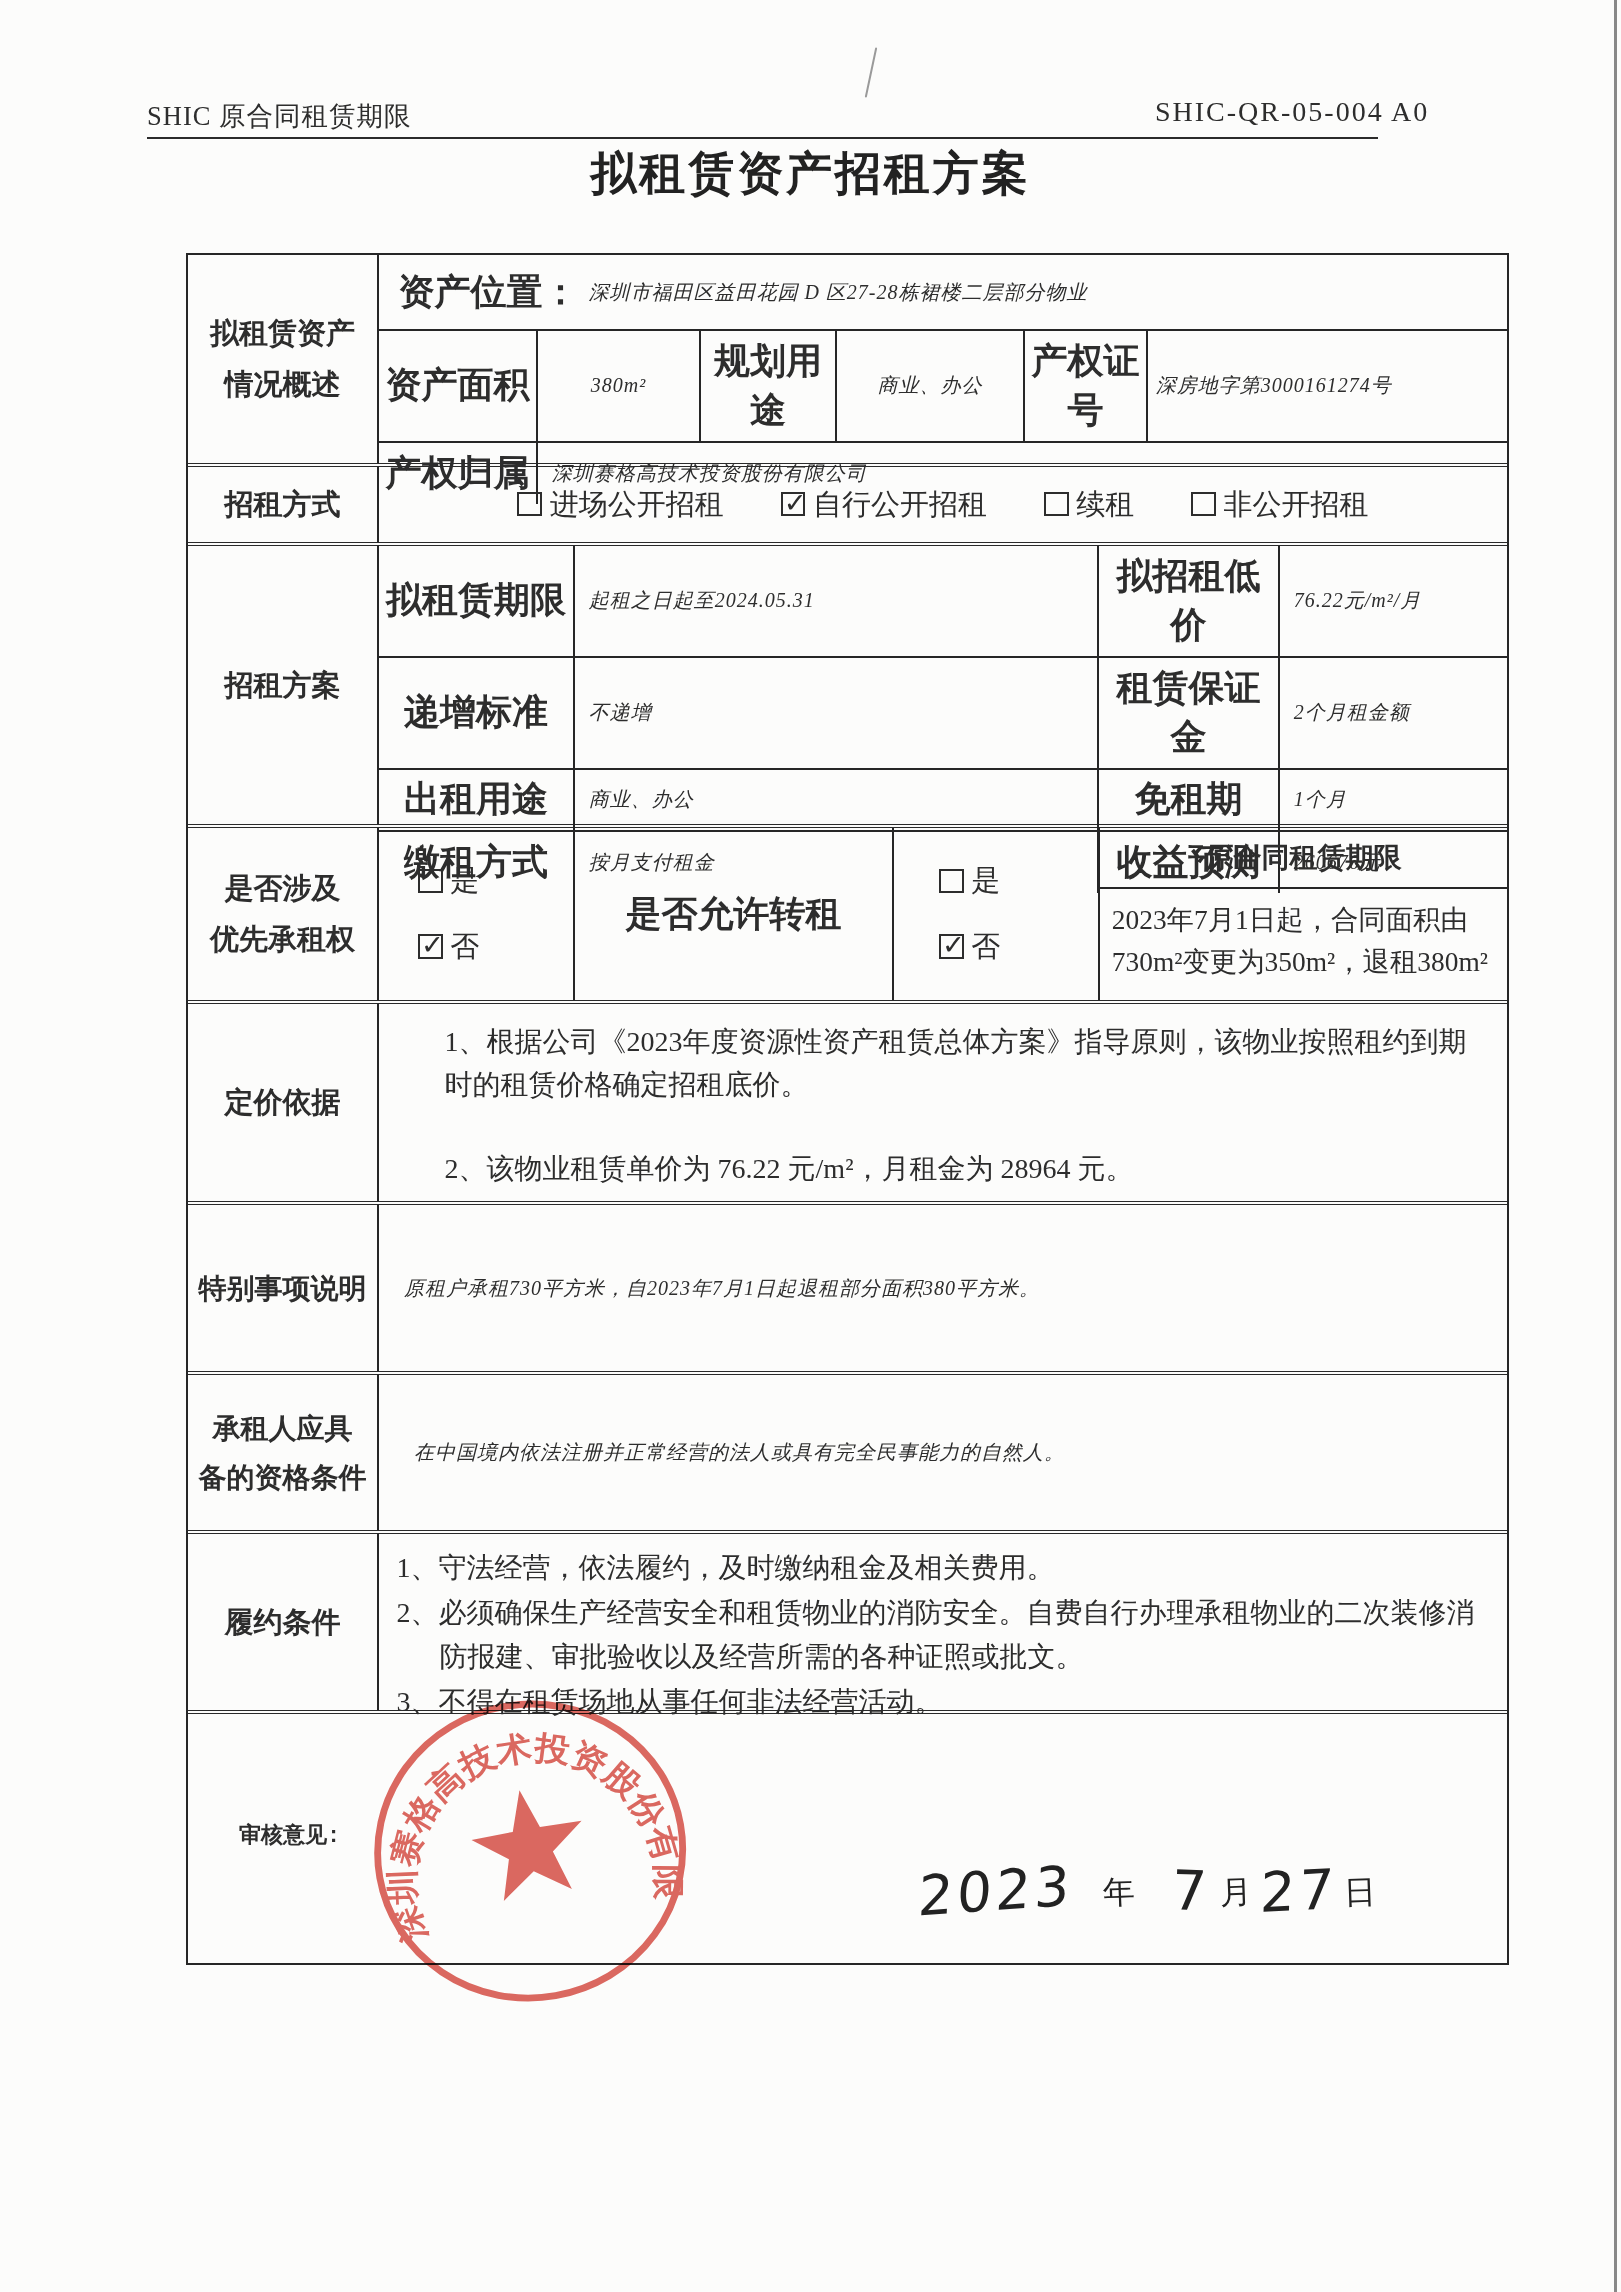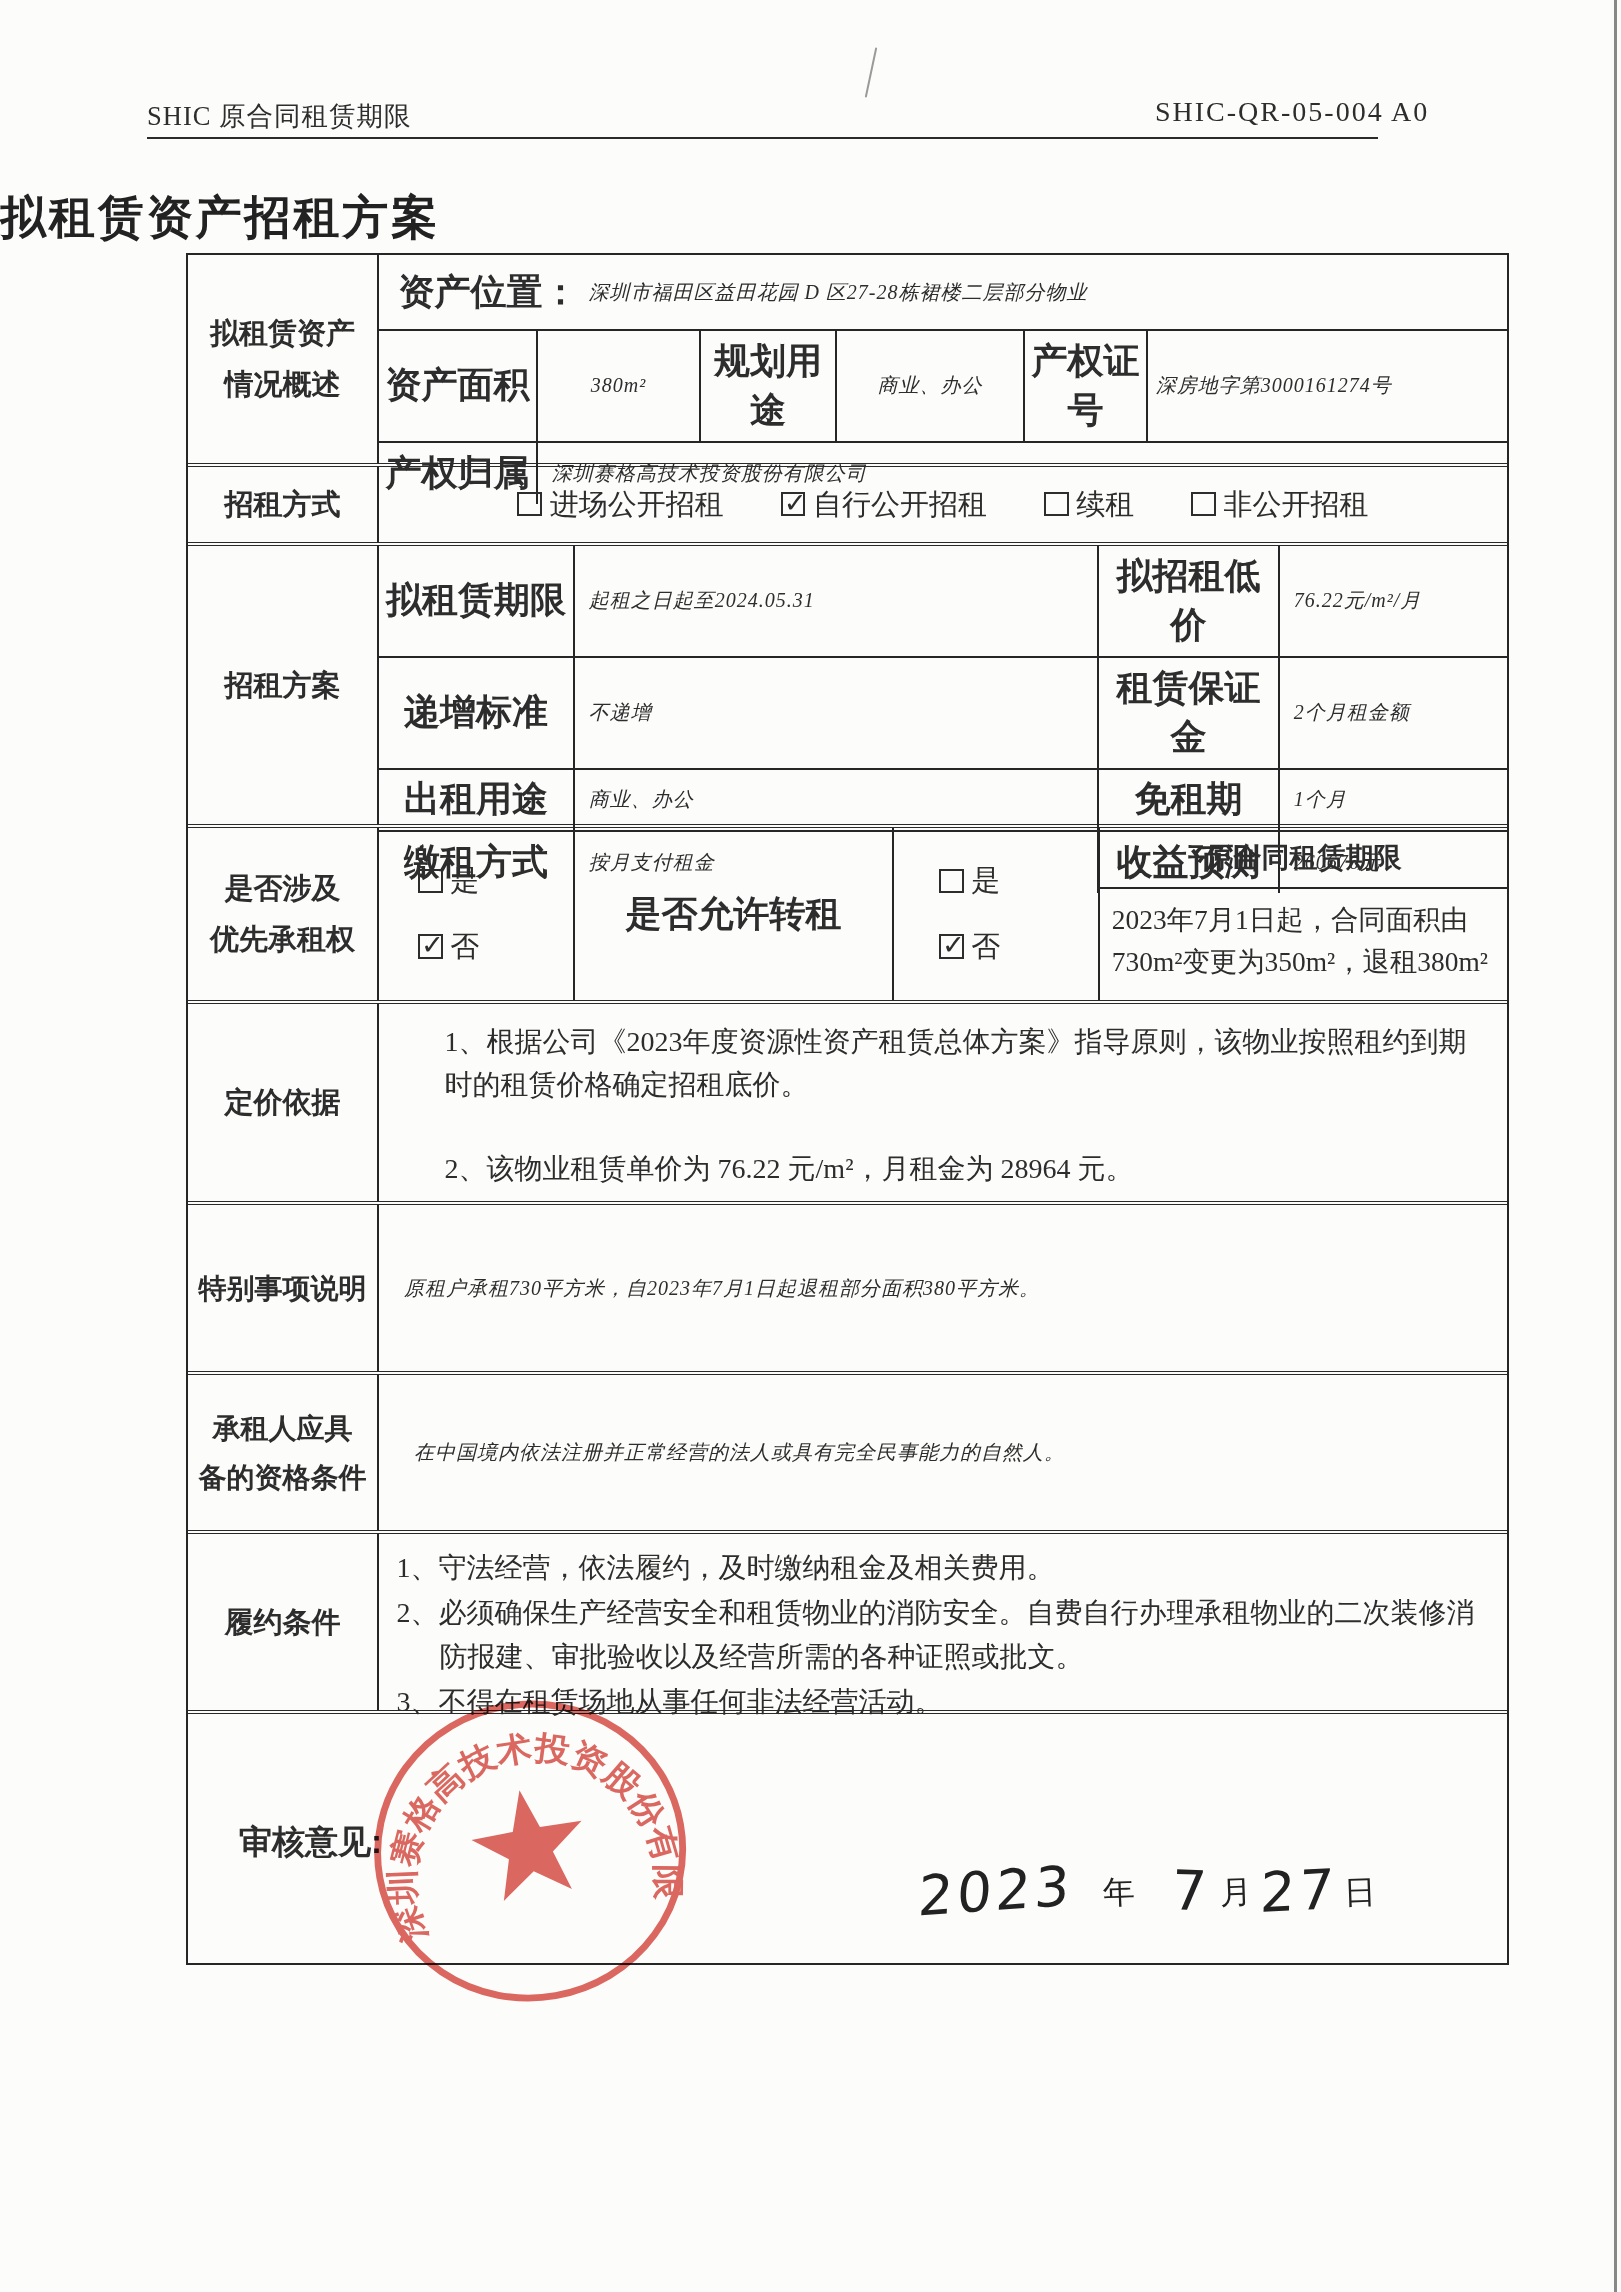--- a/index.html
+++ b/index.html
@@ -5,22 +5,22 @@
   html,body{margin:0;padding:0;background:#e8e8e6;}
   .page{position:relative;width:1621px;height:2293px;margin:0 auto;background:#fcfcfb;
         font-family:"Liberation Serif","DejaVu Serif",serif;color:#2d2d2d;overflow:hidden;}
   
   .edge-right{position:absolute;top:0;right:3.9px;width:2.9px;height:100%;background:#4a4a4a;opacity:.65;}
   .pen-mark{position:absolute;left:870px;top:47px;width:2px;height:51px;background:#9a9a9a;transform:rotate(12deg);border-radius:2px;}
   
   .hdr-left{position:absolute;left:147px;top:98px;font-size:26.5px;letter-spacing:1px;}
   .hdr-right{position:absolute;left:1155px;top:96px;font-size:28px;letter-spacing:2px;}
   .hdr-rule{position:absolute;left:147px;top:137px;width:1231px;height:2px;background:#2b2b2b;}
-  .doc-title{position:absolute;left:0;right:0;top:143px;text-align:left;font-size:46px;font-weight:bold;
-             font-family:"Liberation Sans","DejaVu Sans",sans-serif;letter-spacing:2.9px;color:#222;margin-top:44px;}
+  .doc-title{position:absolute;left:0;right:0;top:143px;text-align:center;font-size:46px;font-weight:bold;
+             font-family:"Liberation Sans","DejaVu Sans",sans-serif;letter-spacing:2.9px;color:#222;}
   
   .tbl{position:absolute;left:186px;top:253px;width:1323px;height:1712px;border:2.9px solid #262626;
        display:flex;flex-direction:column;box-sizing:border-box;}
   .tbl *{box-sizing:border-box;}
   .trow{display:flex;flex:0 0 auto;border-bottom:4.9px double #2a2a2a;min-height:0;}
   .trow.last{border-bottom:none;flex:1 1 auto;}
   .label-col{flex:0 0 191px;display:flex;flex-direction:column;align-items:center;justify-content:center;
              text-align:center;font-family:"Liberation Sans","DejaVu Sans",sans-serif;font-weight:bold;
              font-size:29px;line-height:1.75;border-right:2px solid #262626;padding:3.9px;}
   .rcol{flex:1 1 auto;display:flex;flex-direction:column;min-width:0;}
@@ -45,22 +45,22 @@
   .paracell p + p{margin-top:41px;}
   .term-col{flex:1 1 auto;display:flex;flex-direction:column;min-width:0;}
   .term-head{flex:0 0 61px;display:flex;align-items:center;justify-content:center;
              border-bottom:2px solid #262626;font-size:28px;font-weight:bold;
              font-family:"Liberation Sans","DejaVu Sans",sans-serif;}
   .term-body{flex:1 1 auto;padding:9.8px 11.8px;font-size:27.4px;line-height:1.55;}
   .perf-list{display:block;padding:11.8px 17.6px;font-size:28px;line-height:1.6;}
   .perf-item{padding-left:43px;text-indent:-43px;margin:0;}
   
   .review-cell{position:relative;flex:1 1 auto;padding:0;}
-  .review-label{position:absolute;left:51px;top:106px;font-family:Liberation Sans, sans-serif;
-                font-weight:bold;font-size:33px;}
+  .review-label{position:absolute;left:51px;top:106px;font-family:Liberation Mono, monospace;
+                font-weight:bold;font-size:22px;}
   .date-line{position:absolute;left:730px;top:145px;display:flex;align-items:flex-end;color:#222;}
   .hw{font-family:"DejaVu Sans",sans-serif;display:inline-block;}
   .hw-num{font-size:55px;transform:rotate(-4deg) skewX(-7deg);letter-spacing:3.9px;}
   .hw-unit{font-size:32px;margin:0 0 7.8px 0;transform:rotate(-2deg);}
   .stamp{position:absolute;left:181px;top:-17.6px;width:323px;height:314px;transform:rotate(-10deg);
          mix-blend-mode:multiply;opacity:.88;}
 </style>
 </head>
 <body>
 

